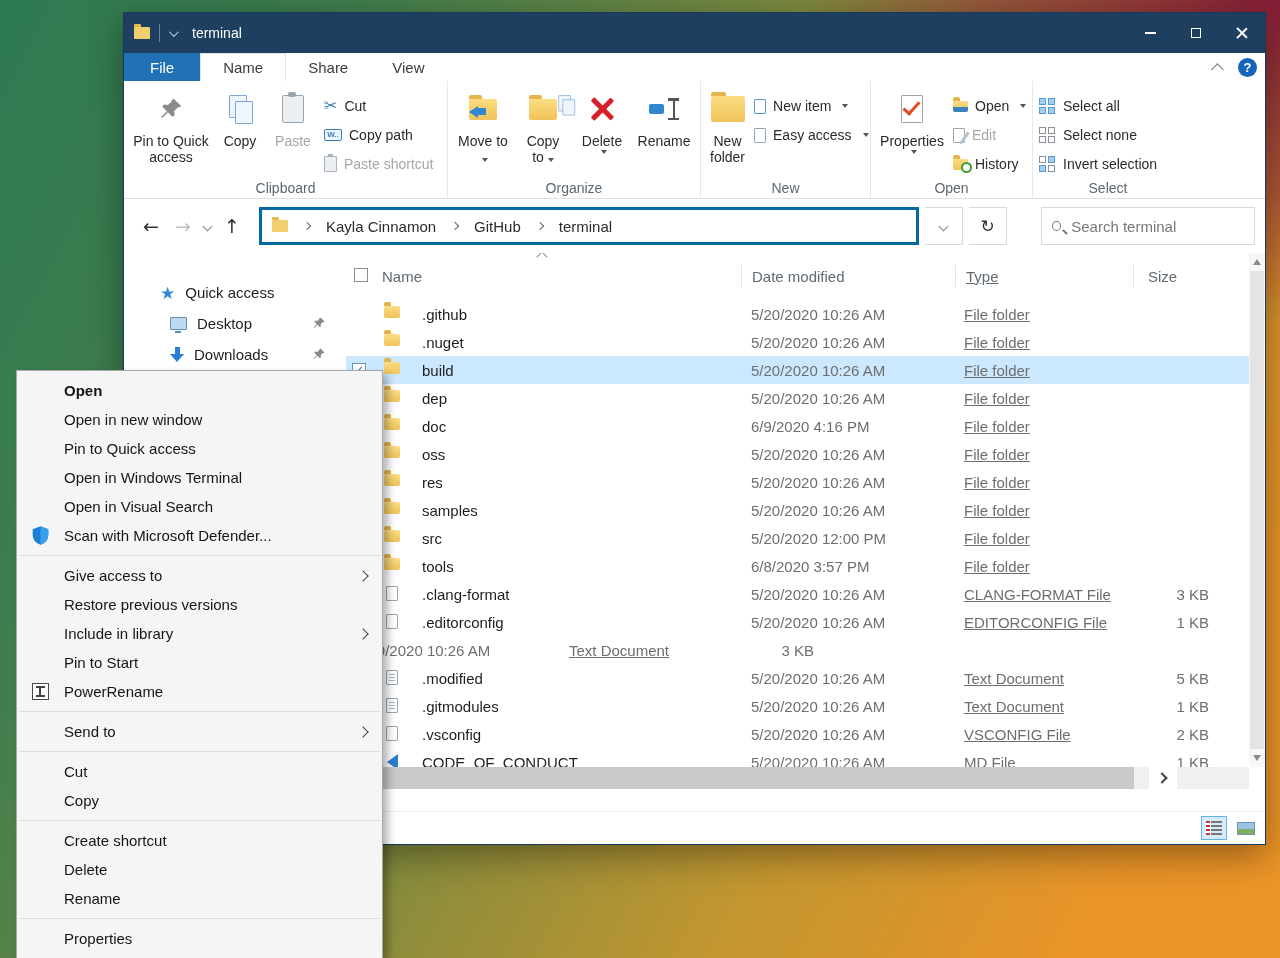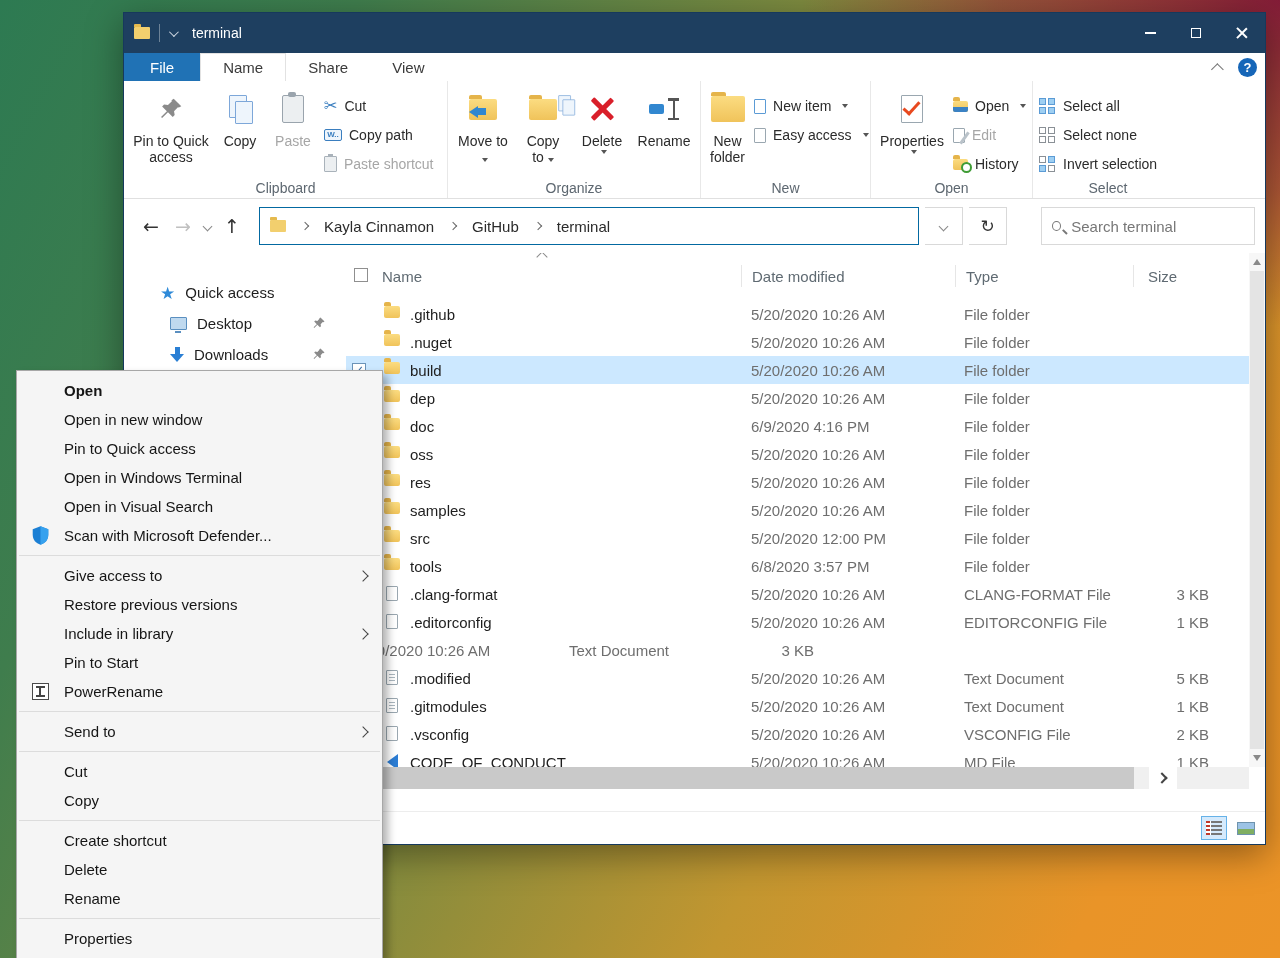--- a/index.html
+++ b/index.html
@@ -80,21 +80,21 @@
   .sq { border:1px solid #8a9096; background:#fff; }
   .sq-f { border-color:#5b9bd5; background:#9ecff2; }
   .hist-clock { position:absolute; right:-4px; bottom:-3px; width:11px; height:11px; border-radius:50%; background:#fff; border:2px solid #3f9c35; }
   .open-strip::after { content:""; position:absolute; left:0; right:0; bottom:0; height:5px; background:#3b82c4; border-radius:0 0 2px 2px; }
   .pencil { position:absolute; right:-2px; top:2px; width:3px; height:14px; background:#b9c2c9; transform:rotate(35deg); }
   
   .addr-row { height:54px; display:flex; align-items:center; padding:0 10px 0 14px; gap:6px; }
   .nav-ico { font-family:"DejaVu Sans", sans-serif; font-size:19px; color:#333; width:26px; text-align:center; }
   .nav-dis { color:#c0c0c0; }
   .chev-dn { width:7px; height:7px; border-right:1.6px solid #888; border-bottom:1.6px solid #888; transform:rotate(45deg); margin:0 2px; }
-  .addr-box { flex:0 0 660px; height:38px; border:1px solid #0369a1; display:flex; align-items:center; padding:0 4px 0 10px; gap:8px; font-size:15px; color:#2b2b2b; margin-left:8px; }
+  .addr-box { flex:0 0 660px; height:38px; border:3px solid #0369a1; display:flex; align-items:center; padding:0 4px 0 10px; gap:8px; font-size:15px; color:#2b2b2b; margin-left:8px; }
   .crumb-chev { width:6px; height:6px; border-right:1.5px solid #666; border-top:1.5px solid #666; transform:rotate(45deg); margin:0 8px; }
   .addr-dd, .addr-refresh { height:38px; width:38px; border:1px solid #d9d9d9; border-left:none; display:flex; align-items:center; justify-content:center; }
   .refresh-g { font-family:"DejaVu Sans", sans-serif; font-size:17px; color:#333; }
   .search-box { margin-left:28px; height:38px; flex:1; border:1px solid #d9d9d9; display:flex; align-items:center; padding:0 10px; gap:10px; }
   .mag { width:10px; height:10px; border:1.7px solid #777; border-radius:50%; position:relative; }
   .mag::after { content:""; position:absolute; left:9px; top:9px; width:6px; height:1.7px; background:#777; transform:rotate(45deg); }
   .search-box input { border:none; outline:none; font-size:15px; color:#333; width:100%; font-family:"Liberation Sans", sans-serif; }
   .search-box input::placeholder { color:#777; }
   
   .content { position:absolute; left:0; top:240px; right:0; bottom:55px; }
@@ -108,26 +108,26 @@
   .dl-ico { position:relative; width:14px; height:16px; }
   .dl-ico::before { content:""; position:absolute; left:4.5px; top:0; width:5px; height:8px; background:#2a7fd4; }
   .dl-ico::after { content:""; position:absolute; left:0; top:7px; border-left:7px solid transparent; border-right:7px solid transparent; border-top:8px solid #2a7fd4; }
   
   .listpane { position:absolute; left:222px; top:0; right:16px; bottom:0; overflow:hidden; }
   .sort-caret { position:absolute; left:192px; top:0; width:8px; height:8px; border-left:1.5px solid #8a8a8a; border-top:1.5px solid #8a8a8a; transform:rotate(45deg); }
   .lh { position:absolute; top:8px; left:0; right:0; height:30px; font-size:15px; color:#5f6a72; display:flex; align-items:center; }
   .lh .colsep { width:1px; height:22px; background:#e6e6e6; }
   .col-name { width:395px; display:flex; align-items:flex-start; }
   .col-date { width:213px; padding-left:10px; }
-  .col-type { width:177px; padding-left:10px; }
+  .col-type { width:177px; padding-left:10px;text-decoration:underline; }
   .col-size { width:100px; padding-left:14px; }
   .hdr-cb { width:14px; height:14px; border:1px solid #8f8f8f; background:#fff; margin:0 14px 0 8px; }
   .rows { position:absolute; top:47px; left:0; right:0; bottom:0; }
   .row { height:28px; display:flex; align-items:center; font-size:15px; color:#6e6e6e; }
-  .row .col-name { color:#1e1e1e; gap:0; }
+  .row .col-name { color:#1e1e1e; gap:12px; }
   .row .c-ico { width:20px; margin-left:36px; margin-right:8px; display:flex; justify-content:center; }
   .row.sel { background:#cce8ff; }
   .row .cb { position:absolute; left:6px; width:14px; height:14px; border:1px solid #6b93b8; background:#fff; }
   .cb-check { position:absolute; left:3px; top:0.5px; width:4px; height:8px; border-right:1.8px solid #3a6ea5; border-bottom:1.8px solid #3a6ea5; transform:rotate(40deg); }
   .cell-size { width:100px; text-align:right; padding-right:22px; }
   .fi-folder { width:16px; height:12px; }
   .fi-doc { width:12px; height:15px; }
   .fi-code { width:0; height:0; border:8px solid transparent; border-right:11px solid #2b7cd3; border-left:none; }
   
   .vscroll { position:absolute; right:0; top:240px; width:16px; bottom:77px; background:#f7f7f7; }

